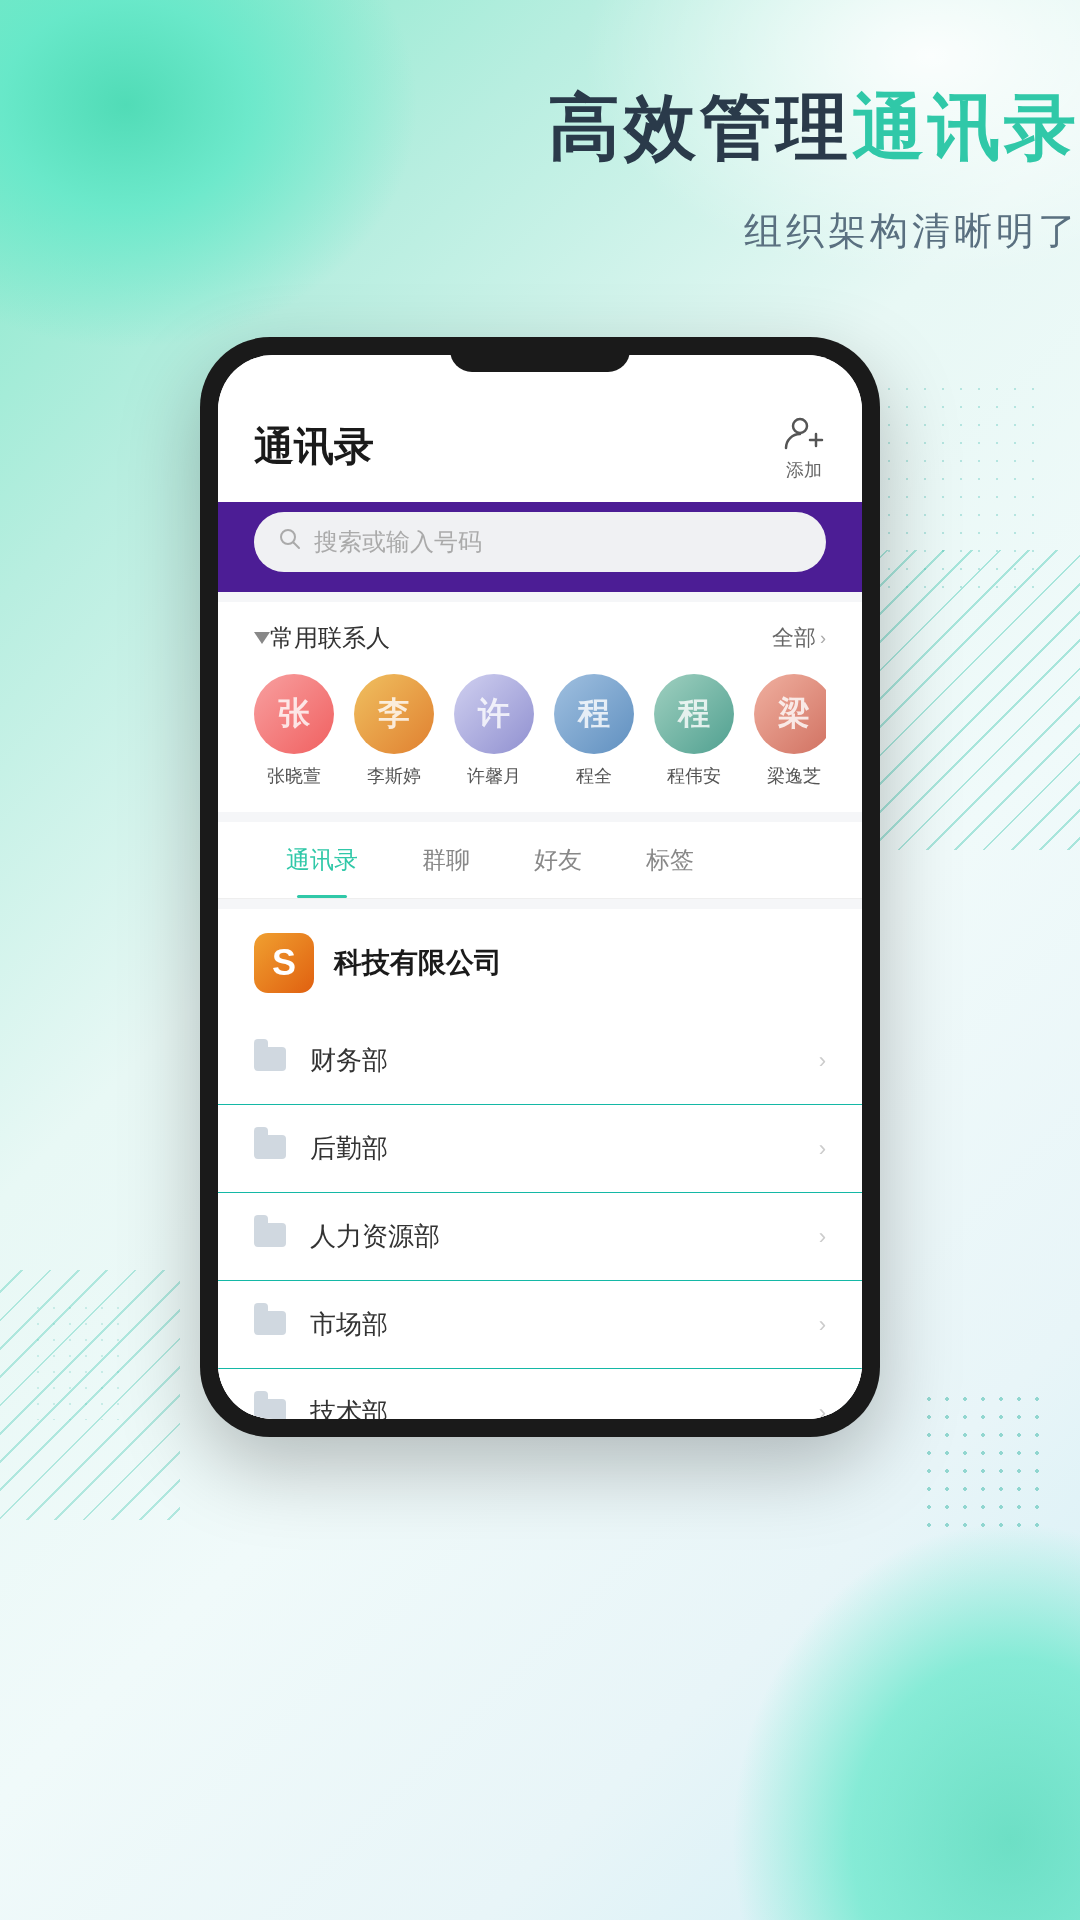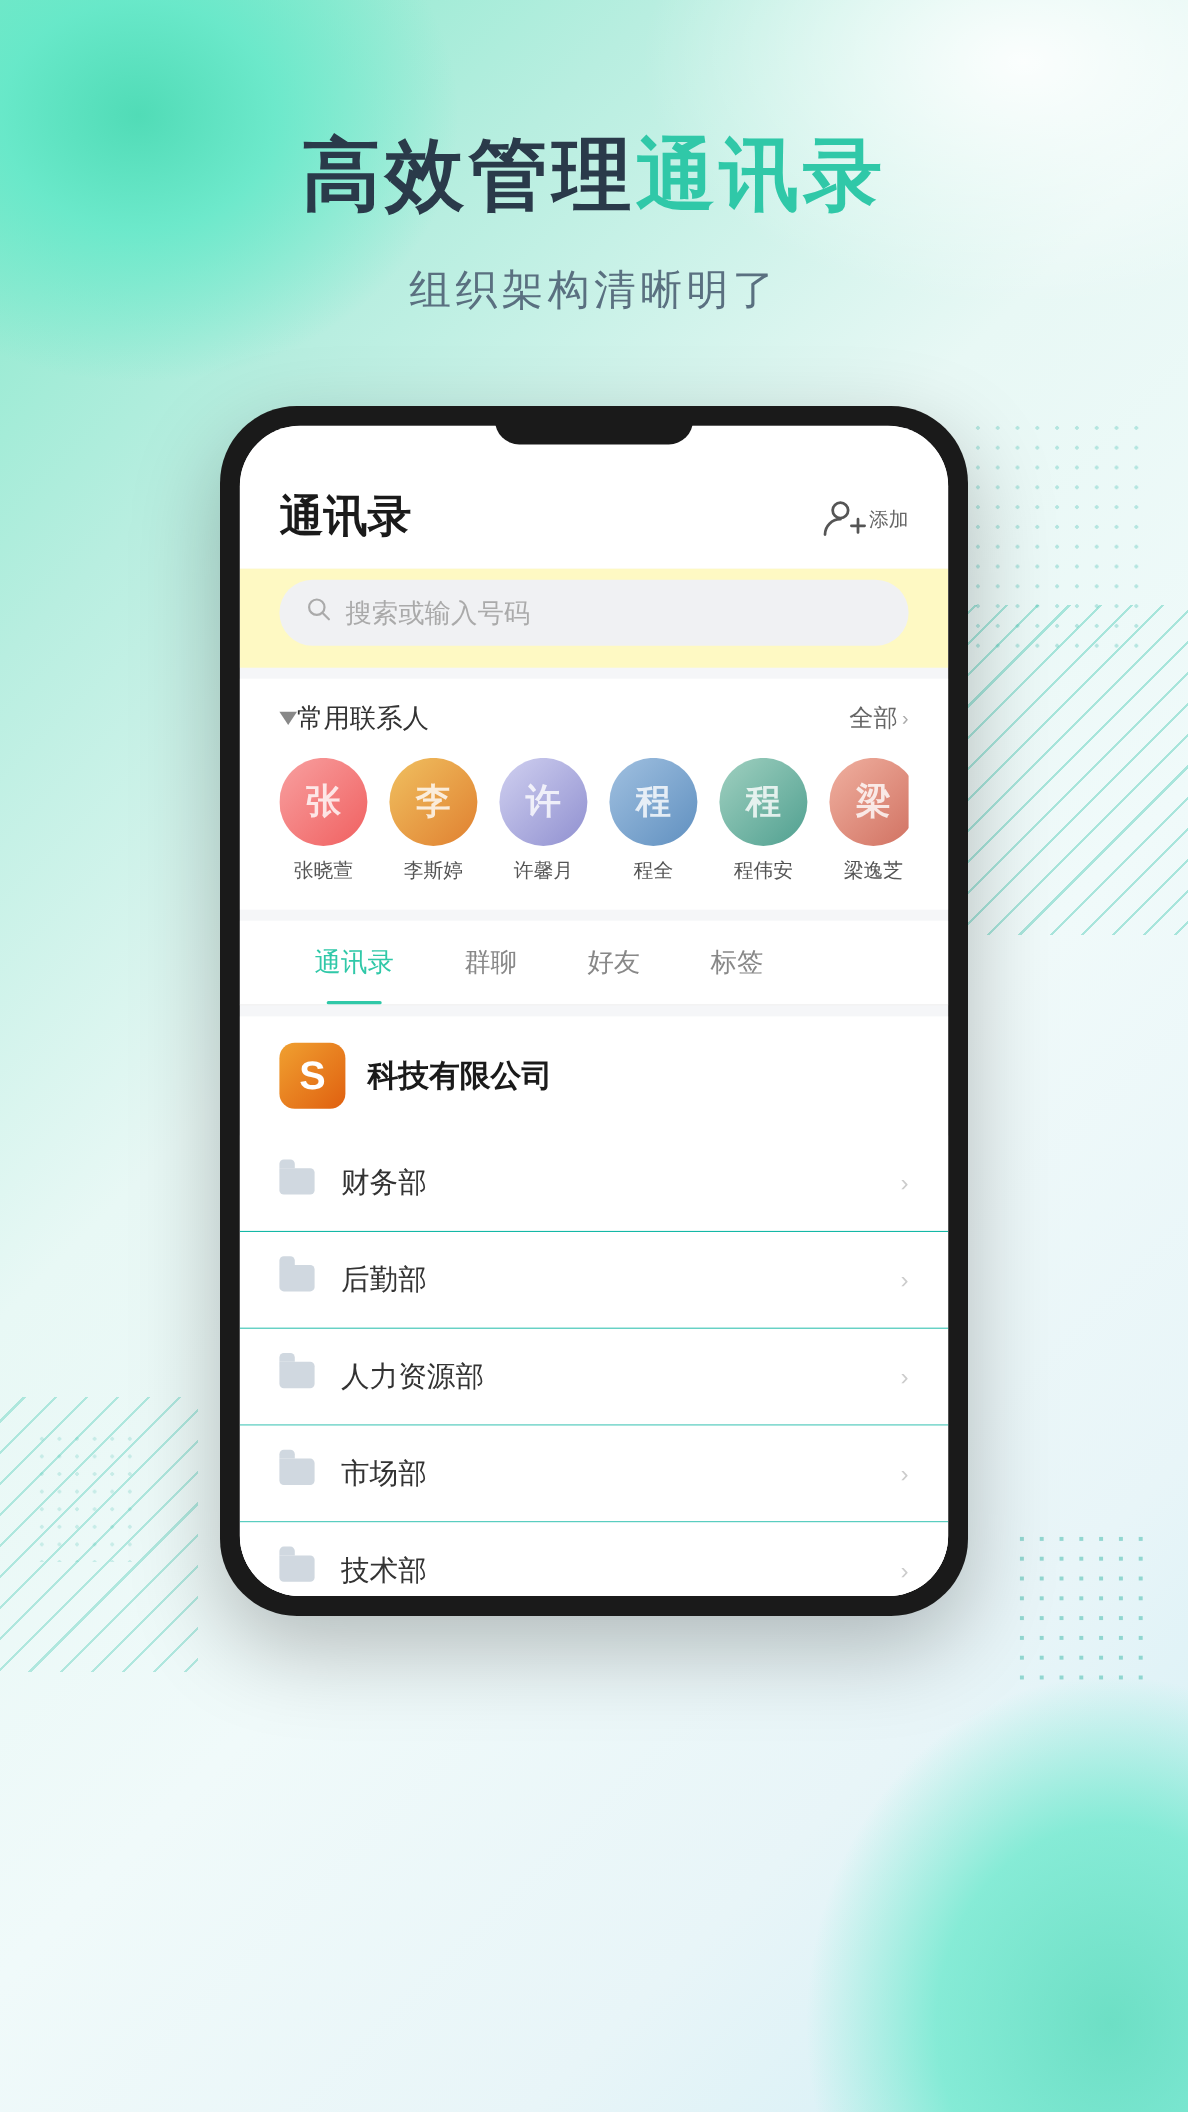--- a/index.html
+++ b/index.html
@@ -100,22 +100,22 @@
         transparent 18px,
         #40c8b0 18px,
         #40c8b0 20px
       );
     }
 
     
     .header-section {
       position: relative;
       z-index: 10;
-      text-align: center;
-      padding-top: 112px;
+      text-align: right;
+      padding-top: 80px;
     }
     .header-title {
       font-size: 72px;
       font-weight: 700;
       color: #2a3a4a;
       letter-spacing: 4px;
     }
     .header-title .highlight {
       color: #30c8a8;
     }
@@ -171,39 +171,39 @@
       justify-content: space-between;
       align-items: center;
     }
     .screen-title {
       font-size: 40px;
       font-weight: 700;
       color: #1a1a1a;
     }
     .add-contact-btn {
       display: flex;
-      flex-direction: row;
+      flex-direction: column;
       align-items: center;
       cursor: pointer;
     }
     .add-icon {
       width: 44px; height: 44px;
       display: flex;
       align-items: center;
       justify-content: center;
     }
     .add-label {
       font-size: 18px;
       color: #666;
       margin-top: 4px;
     }
 
     
     .search-bar {
-      background: #fef9c3;
+      background: #4c1d95;
       padding: 10px 36px 20px 36px;
     }
     .search-input-wrap {
       background: #f0f1f3;
       border-radius: 30px;
       display: flex;
       align-items: center;
       padding: 14px 24px;
       gap: 12px;
     }

